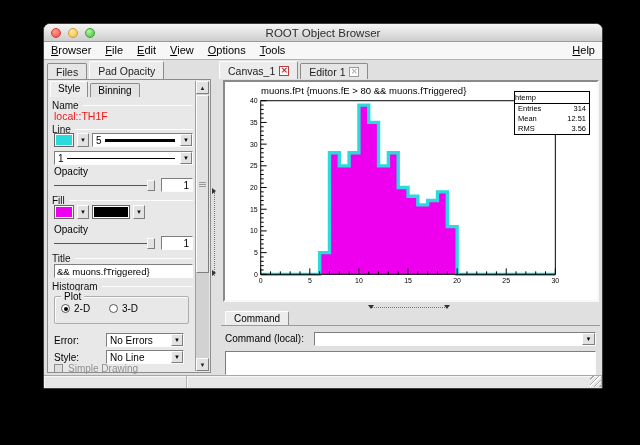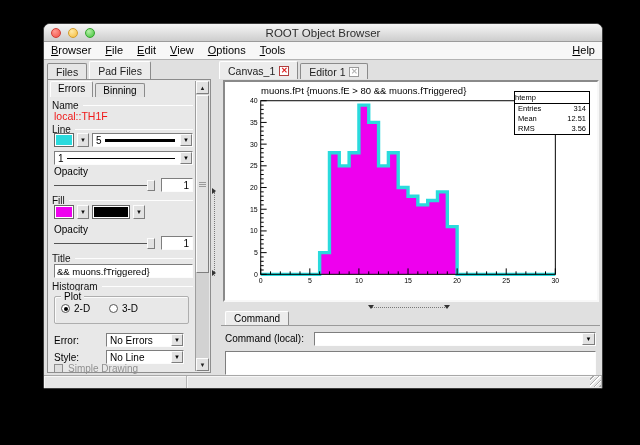--- a/index.html
+++ b/index.html
@@ -196,25 +196,25 @@
   <div class="menubar">
     <span id="menu-items"><span class="menu-item"><u>B</u>rowser</span><span class="menu-item"><u>F</u>ile</span><span class="menu-item"><u>E</u>dit</span><span class="menu-item"><u>V</u>iew</span><span class="menu-item"><u>O</u>ptions</span><span class="menu-item"><u>T</u>ools</span></span>
     <span class="menu-item menu-right" id="menu-help"><u>H</u>elp</span>
   </div>
 
   <div class="main">
 
     <div class="left-panel">
       <div class="tab-row">
         <div class="tab">Files</div>
-        <div class="tab active">Pad Files</div>
+        <div class="tab active">Pad Opacity</div>
       </div>
       <div class="panel-body">
         <div class="subtab-row">
-          <div class="subtab active">Errors</div>
+          <div class="subtab active">Style</div>
           <div class="subtab">Binning</div>
         </div>
 
         <div class="lp-content">
           <div class="grp" style="top:0;">
             <span>Name</span>
               <span class="rule"></span>
           </div>
           <div class="red-name" style="top:10px;">local::TH1F</div>
 

